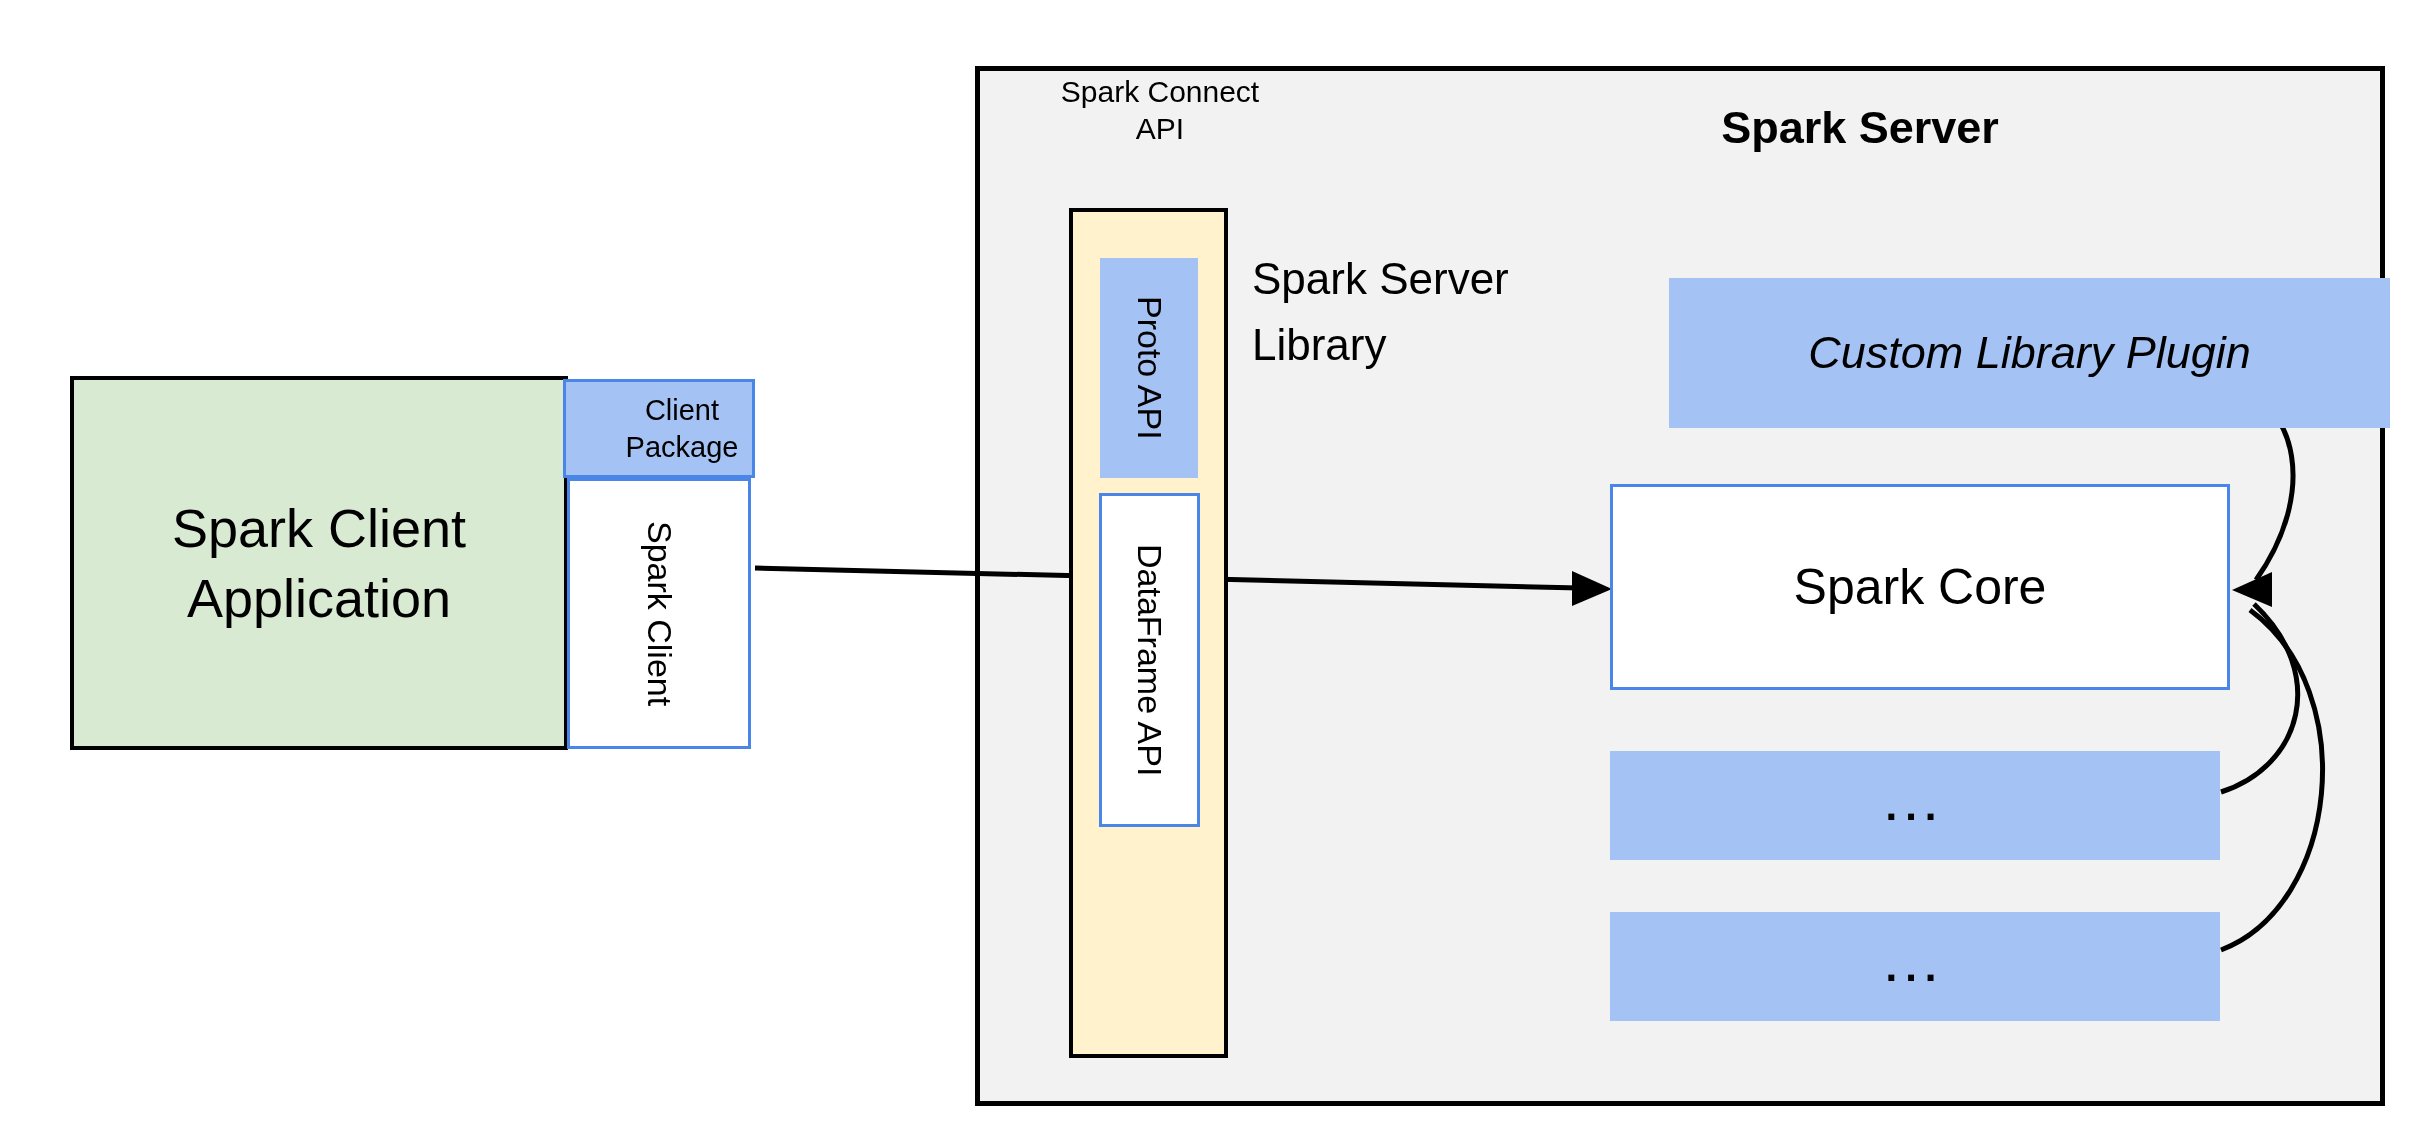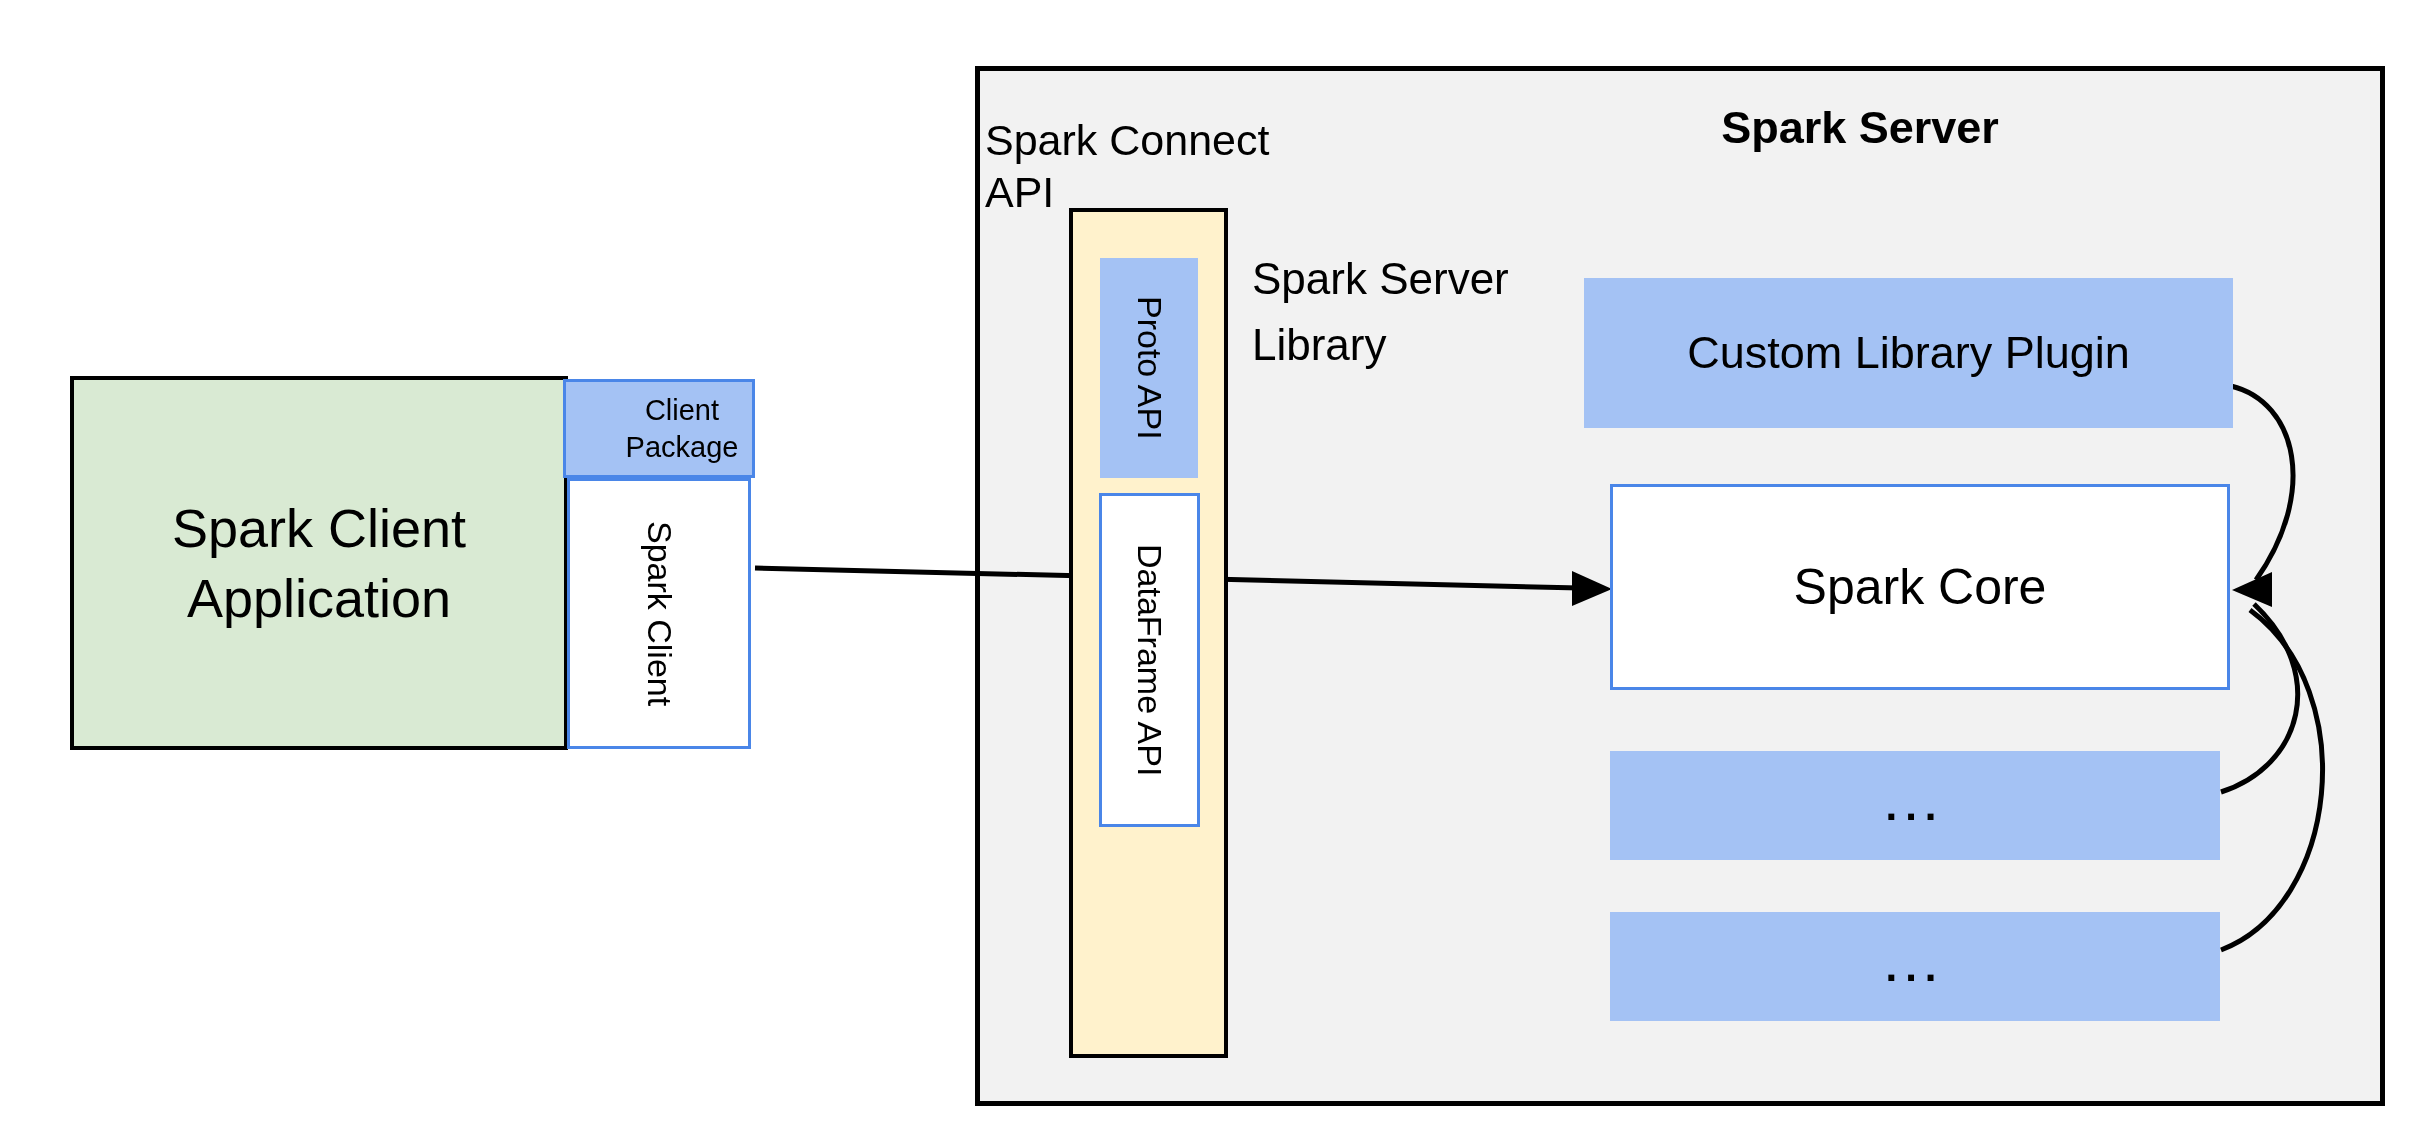--- a/index.html
+++ b/index.html
@@ -17,22 +17,22 @@
   #canvas{position:relative;width:2435px;height:1135px;background:var(--page-bg);overflow:hidden;}
 
   .abs{position:absolute;}
   .z0{z-index:0;} .z1{z-index:1;} .z2{z-index:2;}
 
   
   .panel{left:975px;top:66px;width:1410px;height:1040px;
          background:var(--panel-bg);border:5px solid var(--ink);}
 
   
-  .connect-api-label{left:985px;top:74px;width:350px;
-      font-size:43px;line-height:1.22;white-space:pre-line;margin-top:40px;}
+  .connect-api-label{left:985px;top:74px;width:350px;text-align:center;
+      font-size:30px;line-height:1.22;white-space:pre-line;}
   .server-title{left:1640px;top:102px;width:440px;text-align:center;
       font-size:45px;font-weight:bold;}
 
   
   .yellow-box{left:1069px;top:208px;width:159px;height:850px;
       background:var(--yellow-fill);border:4px solid var(--ink);}
   .proto-box{left:1100px;top:258px;width:98px;height:220px;
       background:var(--blue-fill);display:flex;align-items:center;justify-content:center;}
   .dataframe-box{left:1099px;top:493px;width:101px;height:334px;
       background:#fff;border:3px solid var(--blue-border);
@@ -51,23 +51,23 @@
   .package-box{left:563px;top:379px;width:192px;height:99px;
       background:var(--blue-fill);border:3px solid var(--blue-border);
       display:flex;align-items:center;justify-content:center;
       text-align:center;font-size:29px;line-height:1.25;white-space:pre-line;padding-left:46px;}
   .client-box{left:567px;top:478px;width:184px;height:271px;
       background:#fff;border:3px solid var(--blue-border);
       display:flex;align-items:center;justify-content:center;}
   .client-box .vtext{font-size:34px;}
 
   
-  .plugin-box{left:1584px;top:278px;width:649px;height:150px;
+  .plugin-box{left:1669px;top:278px;width:721px;height:150px;
       background:var(--blue-fill);display:flex;align-items:center;justify-content:center;
-      font-size:45px;}
+      font-size:45px;font-style:italic;}
   .core-box{left:1610px;top:484px;width:620px;height:206px;
       background:#fff;border:3px solid var(--blue-border);
       display:flex;align-items:center;justify-content:center;font-size:50px;}
   .dots-box{left:1610px;top:751px;width:610px;height:109px;
       background:var(--blue-fill);display:flex;align-items:center;justify-content:center;
       font-size:42px;font-weight:bold;letter-spacing:8px;}
   .dots-box.second{top:912px;}
 
   svg.arrows{left:0;top:0;width:2435px;height:1135px;pointer-events:none;}
 </style>

